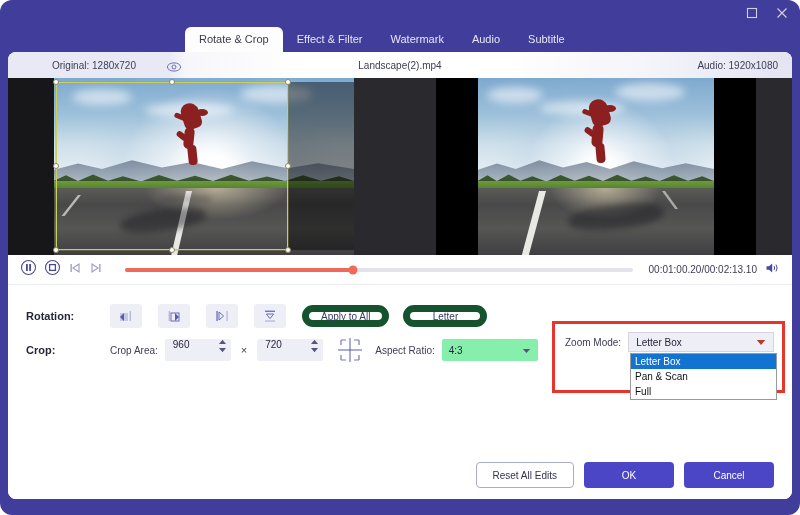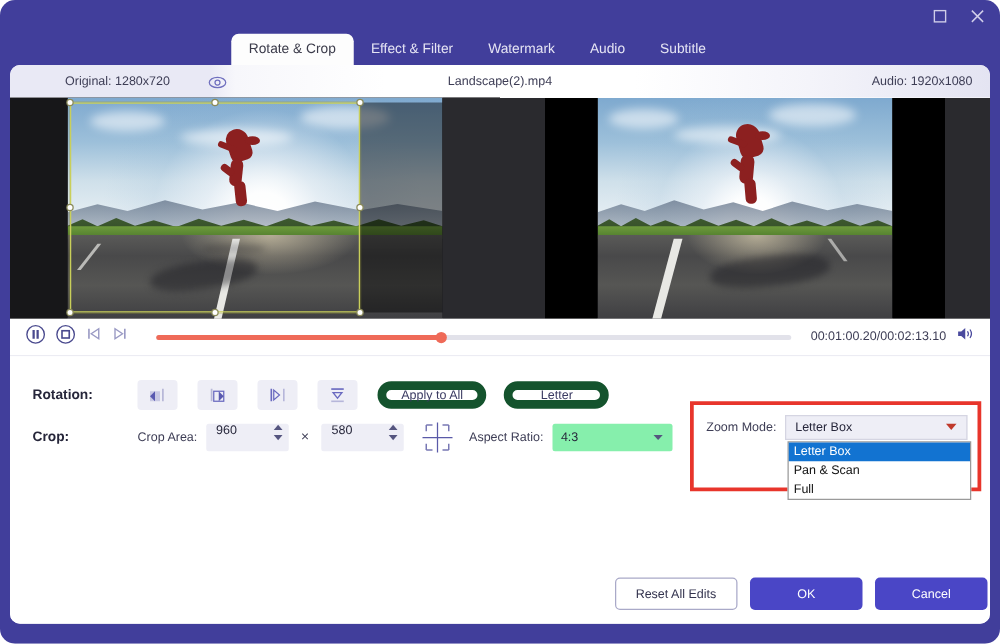--- a/index.html
+++ b/index.html
@@ -285,21 +285,21 @@
     cursor: pointer;
   }
   .opt.sel { background: #1273d1; color: #fff; }
 
   
   .footer {
     position: absolute; bottom: 0; left: 0;
     width: 784px; height: 48px;
     background: #fff;
     display: flex; align-items: center; justify-content: flex-end;
-    padding-right: 2px; gap: 10px;
+    padding-right: 18px; gap: 10px;
   }
   .btn-outline {
     height: 26px; padding: 0 16px;
     border: 1px solid #a9a9c8; border-radius: 4px;
     background: #fff; color: #33334e; font-size: 10px;
     display: flex; align-items: center; cursor: pointer;
   }
   .btn-solid {
     height: 26px; width: 90px;
     border-radius: 4px;
@@ -521,21 +521,21 @@
               </svg>
             <svg width="9" height="6" viewBox="0 0 9 6">
                 <path d="M4.5 5.2 L1 1 L8 1 Z" fill="#55557f"></path>
               </svg>
           </span>
         </span>
 
         <span class="times">×</span>
 
         <span class="spinner">
-          <span class="spin-val">580</span>
+          <span class="spin-val">720</span>
           <span class="spin-arrows">
             <svg width="9" height="6" viewBox="0 0 9 6">
                 <path d="M4.5 0.8 L8 5 L1 5 Z" fill="#55557f"></path>
               </svg>
             <svg width="9" height="6" viewBox="0 0 9 6">
                 <path d="M4.5 5.2 L1 1 L8 1 Z" fill="#55557f"></path>
               </svg>
           </span>
         </span>
 

